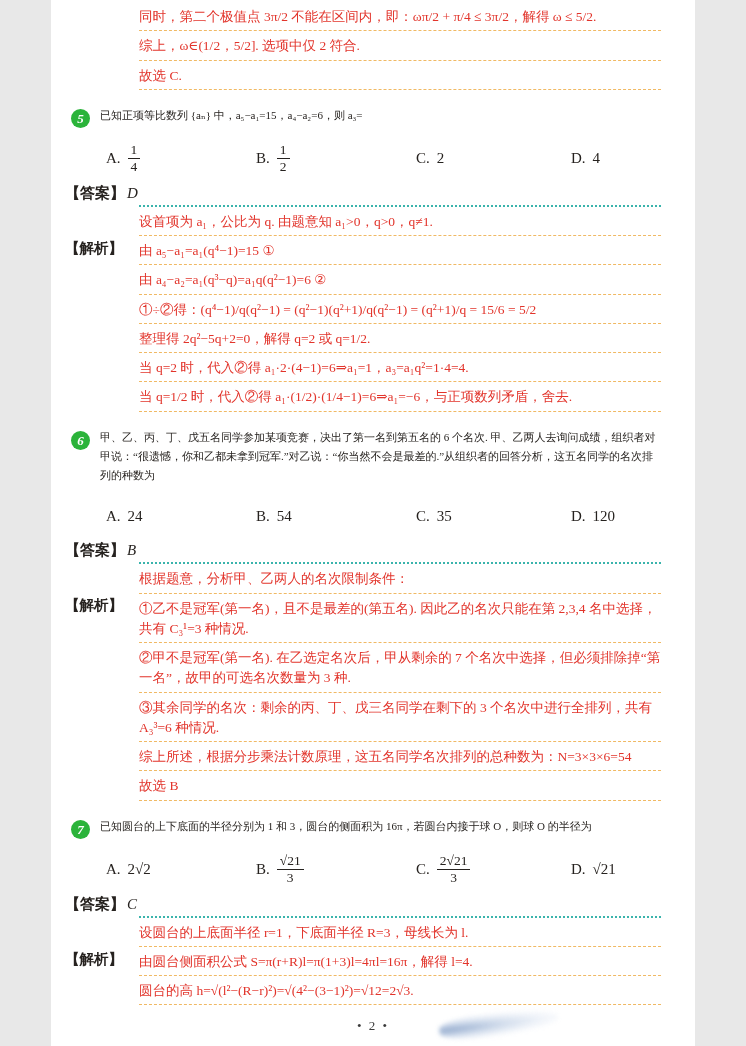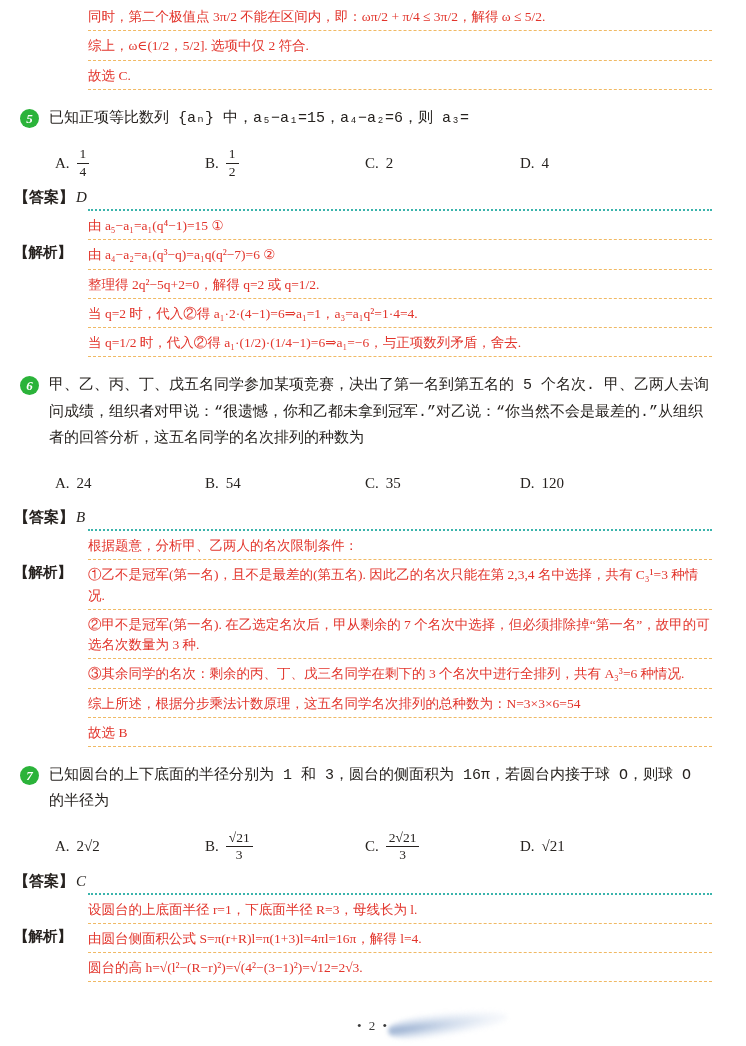--- a/index.html
+++ b/index.html
@@ -1,37 +1,37 @@
 <!DOCTYPE html>
 <html><head>
 <meta charset="utf-8">
 <style>
   * { margin:0; padding:0; box-sizing:border-box; }
   html,body { background:#e8e8e8; }
   .page {
-    width:746px; height:1046px; margin:0 auto; background:#ffffff;
+    width:644px; height:1046px; margin:0 auto; background:#ffffff;
     position:relative; overflow:hidden;
     font-family:"Liberation Serif","DejaVu Serif",serif;
     color:#26221f;
   }
   .top-block { padding-top:2px; }
   .sol-lines { margin-left:88px; margin-right:34px; }
   .sol-line {
     font-size:13.5px; line-height:1.5; padding:5px 0 3px;
     border-bottom:1px dashed #f0b964;
     color:#e2342b;
   }
   .q-head { display:flex; gap:10px; margin:16px 34px 0 20px; }
   .q-badge {
     width:19px; height:19px; border-radius:50%; background:#2bb33a;
     color:#fff; font-style:italic; font-weight:bold; font-size:13px;
     text-align:center; line-height:19px; flex-shrink:0; margin-top:3px;
     font-family:"Liberation Serif",serif;
   }
-  .q-stem { font-size:15px; line-height:1.75;font-family:Liberation Mono, monospace; }
+  .q-stem { font-size:11px; line-height:1.75; }
   .options {
     display:grid; grid-template-columns:150px 160px 155px auto;
     margin:10px 34px 4px 55px; font-size:15px; align-items:center; min-height:42px;
   }
   .option { display:flex; align-items:center; gap:7px; }
   .frac { display:inline-flex; flex-direction:column; text-align:center;
           font-size:13.5px; line-height:1.2; vertical-align:middle; }
   .frac .den { border-top:1px solid #26221f; padding:0 3px; }
   .frac .num { padding:0 3px; }
   .answer-line { margin:4px 34px 2px 14px; font-size:15px; }
@@ -90,33 +90,35 @@
         <span>D.</span>
         <span>4</span>
       </div>
     </div>
     <div class="answer-line">
       <span class="answer-label">【答案】</span><span class="answer-value">D</span>
     </div>
     <div class="analysis">
       <div class="analysis-label">【解析】</div>
       <div class="analysis-lines">
+        <div class="sol-line">设首项为 a₁，公比为 q. 由题意知 a₁&gt;0，q&gt;0，q≠1.</div>
         <div class="sol-line">由 a₅−a₁=a₁(q⁴−1)=15 ①</div>
-        <div class="sol-line">由 a₄−a₂=a₁(q³−q)=a₁q(q²−7)=6 ②</div>
+        <div class="sol-line">由 a₄−a₂=a₁(q³−q)=a₁q(q²−1)=6 ②</div>
+        <div class="sol-line">①÷②得：(q⁴−1)/q(q²−1) = (q²−1)(q²+1)/q(q²−1) = (q²+1)/q = 15/6 = 5/2</div>
         <div class="sol-line">整理得 2q²−5q+2=0，解得 q=2 或 q=1/2.</div>
         <div class="sol-line">当 q=2 时，代入②得 a₁·2·(4−1)=6⇒a₁=1，a₃=a₁q²=1·4=4.</div>
         <div class="sol-line">当 q=1/2 时，代入②得 a₁·(1/2)·(1/4−1)=6⇒a₁=−6，与正项数列矛盾，舍去.</div>
       </div>
     </div>
   </section>
 
   <section>
     <div class="q-head">
       <span class="q-badge">6</span>
-      <div class="q-stem">甲、乙、丙、丁、戊五名同学参加某项竞赛，决出了第一名到第五名的 5 个名次. 甲、乙两人去询问成绩，组织者对甲说：“很遗憾，你和乙都未拿到冠军.”对乙说：“你当然不会是最差的.”从组织者的回答分析，这五名同学的名次排列的种数为</div>
+      <div class="q-stem">甲、乙、丙、丁、戊五名同学参加某项竞赛，决出了第一名到第五名的 6 个名次. 甲、乙两人去询问成绩，组织者对甲说：“很遗憾，你和乙都未拿到冠军.”对乙说：“你当然不会是最差的.”从组织者的回答分析，这五名同学的名次排列的种数为</div>
     </div>
     <div class="options">
       <div class="option">
         <span>A.</span>
         <span>24</span>
       </div>
       <div class="option">
         <span>B.</span>
         <span>54</span>
       </div>

